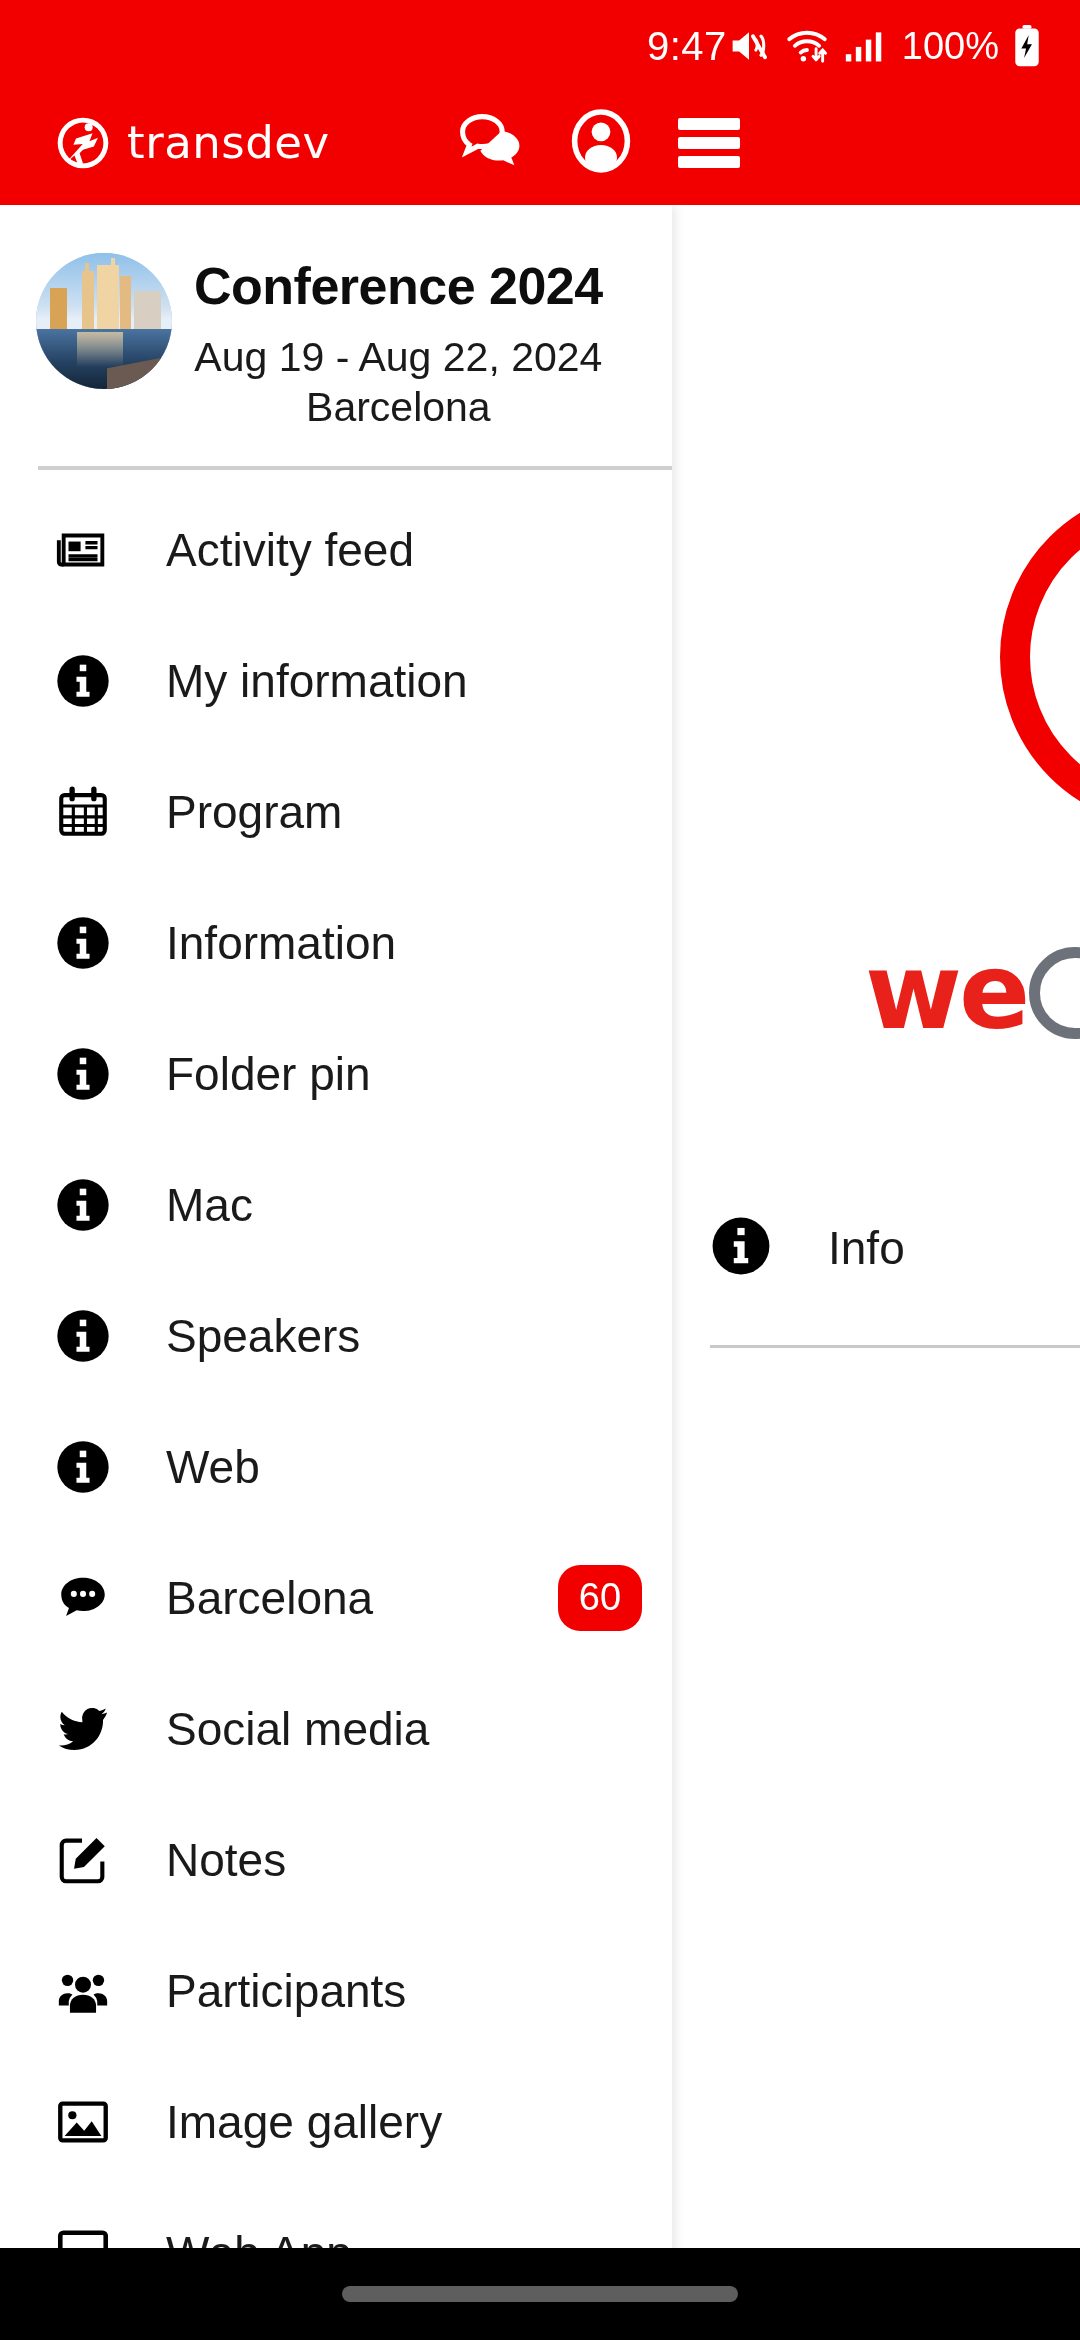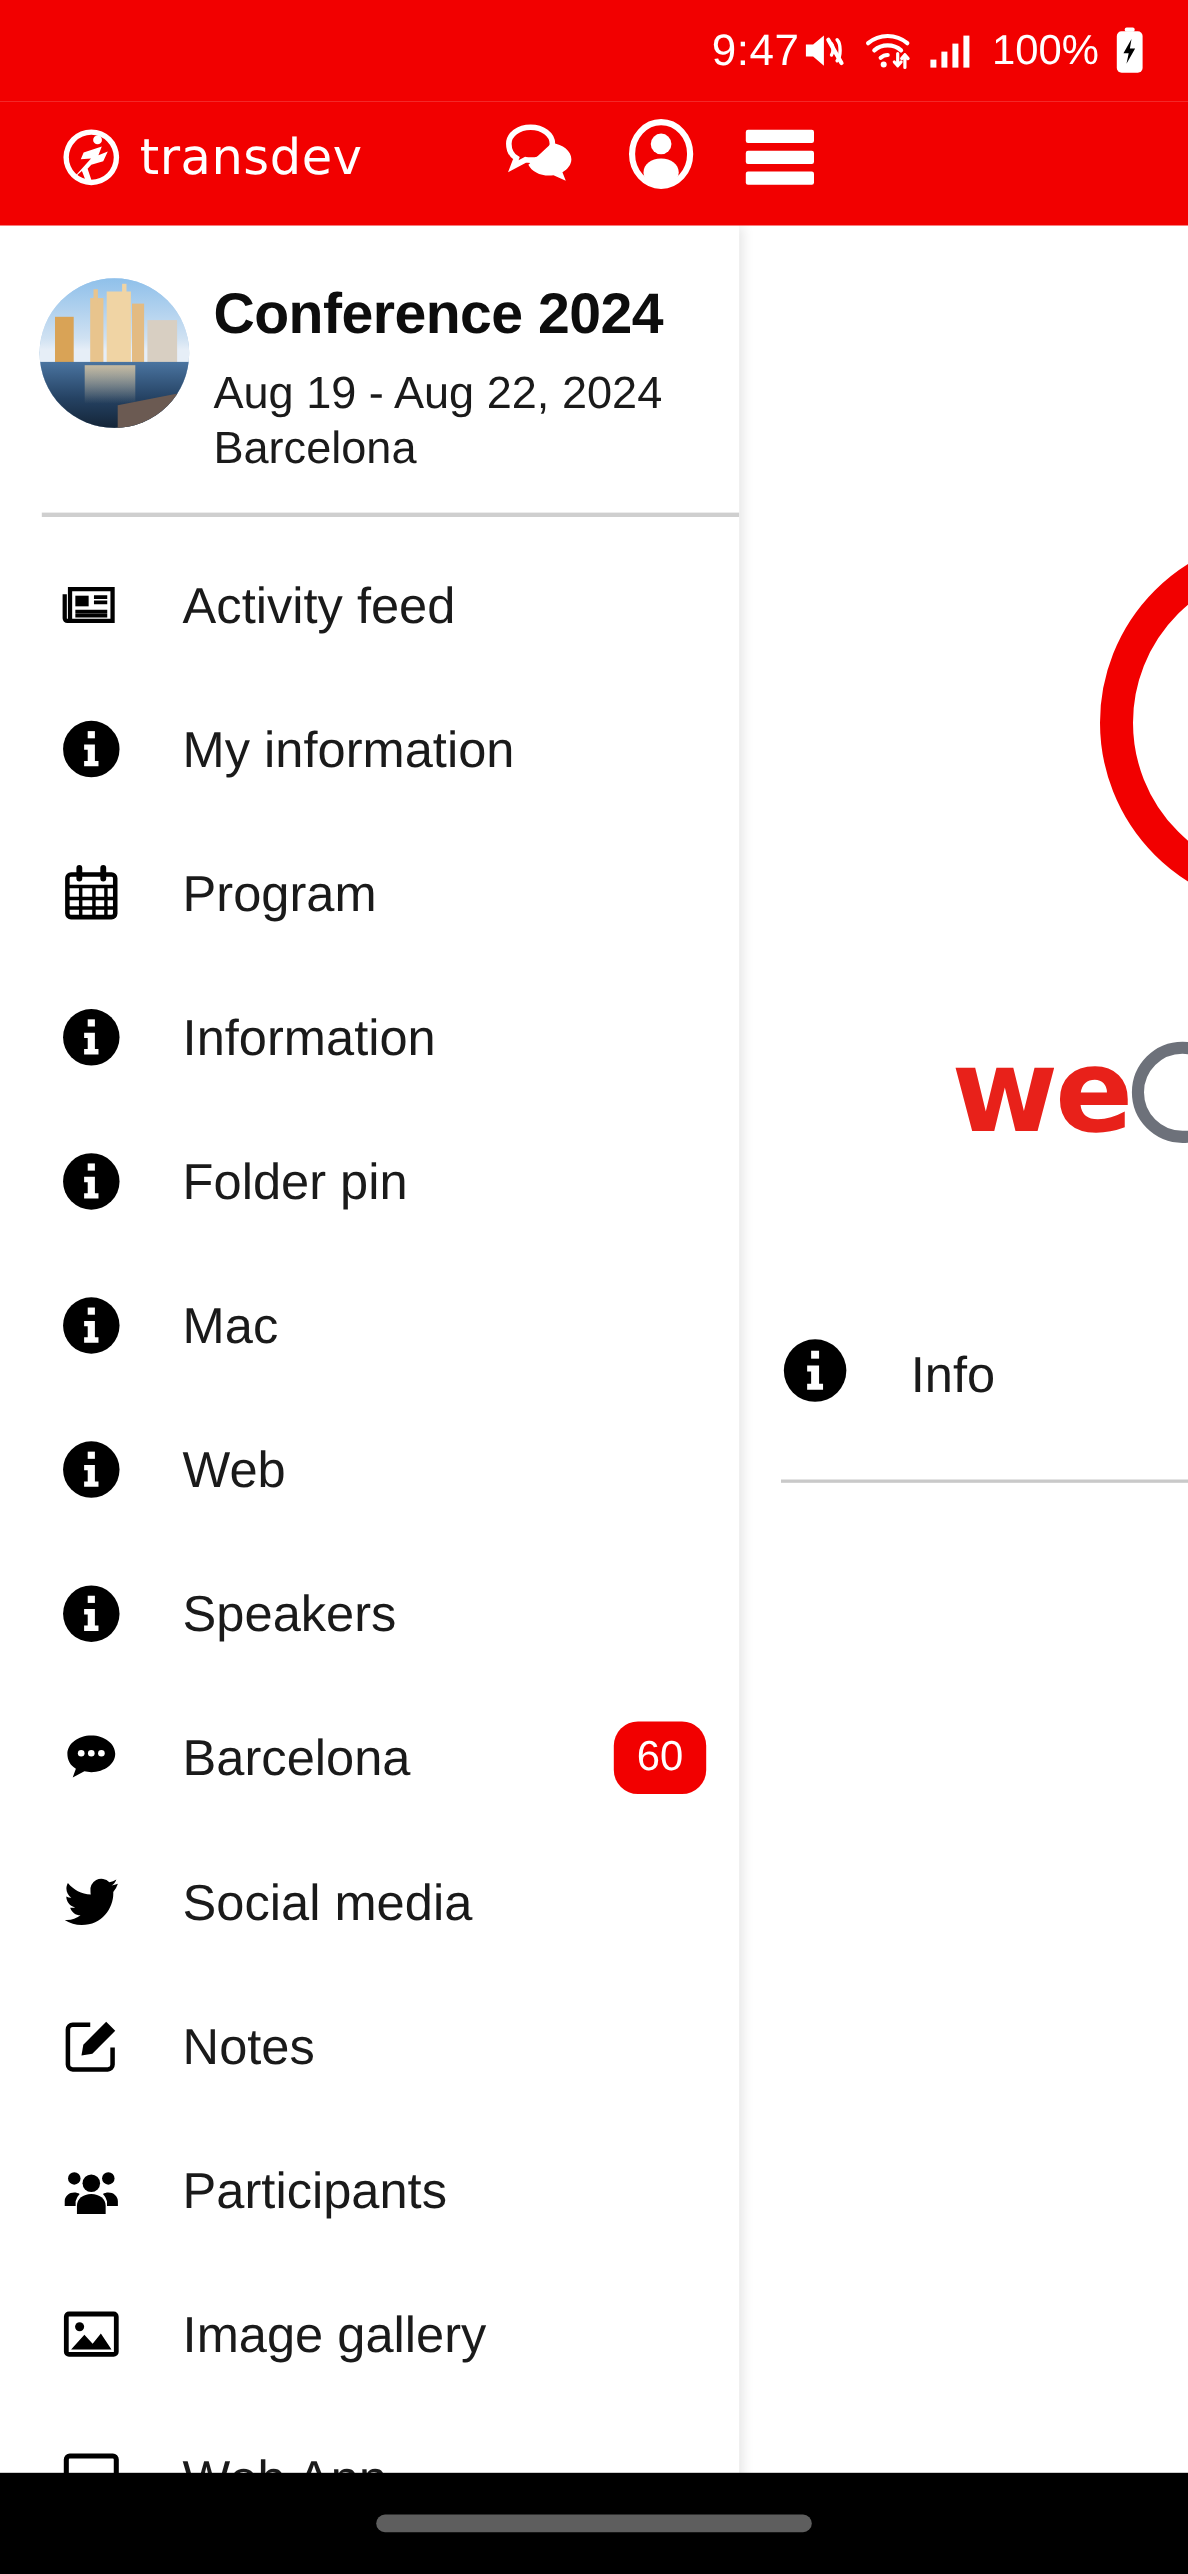--- a/index.html
+++ b/index.html
@@ -75,20 +75,21 @@
   .info-divider{
     position:absolute;left:710px;top:1140px;width:430px;height:3px;background:#c9c9c9;
   }
 
   
   .drawer{
     position:absolute;top:205px;left:0;width:672px;height:2135px;
     background:#ffffff;
     box-shadow:3px 0 10px rgba(0,0,0,.10);
     overflow:hidden;
+    text-align:center;
   }
   .drawer-header{
     display:flex;align-items:flex-start;gap:22px;
     padding:48px 30px 0 36px;box-sizing:border-box;
   }
   .avatar{
     width:136px;height:136px;border-radius:50%;flex:0 0 136px;
     overflow:hidden;position:relative;
     background:linear-gradient(#9ec7ef 0%,#c9def3 34%,#8fb8dd 47%,#2a4a6e 100%);
   }
@@ -266,32 +267,32 @@
     </li>
 
     <li class="menu-item">
       <span class="menu-icon">
         <svg width="56" height="56" viewBox="0 0 24 24">
             <circle cx="12" cy="12" r="11" fill="#000"></circle>
             <rect x="10.6" y="5" width="2.8" height="2.8" fill="#fff"></rect>
             <path d="M10 10.2h3.4v6.4h1.4v2.1H9.2v-2.1h1.4v-4.3H9.2v-2.1z" fill="#fff"></path>
           </svg>
       </span>
+      <span class="menu-label">Speakers</span>
+    </li>
+
+    <li class="menu-item">
+      <span class="menu-icon">
+        <svg width="56" height="56" viewBox="0 0 24 24">
+            <circle cx="12" cy="12" r="11" fill="#000"></circle>
+            <rect x="10.6" y="5" width="2.8" height="2.8" fill="#fff"></rect>
+            <path d="M10 10.2h3.4v6.4h1.4v2.1H9.2v-2.1h1.4v-4.3H9.2v-2.1z" fill="#fff"></path>
+          </svg>
+      </span>
       <span class="menu-label">Web</span>
-    </li>
-
-    <li class="menu-item">
-      <span class="menu-icon">
-        <svg width="56" height="56" viewBox="0 0 24 24">
-            <circle cx="12" cy="12" r="11" fill="#000"></circle>
-            <rect x="10.6" y="5" width="2.8" height="2.8" fill="#fff"></rect>
-            <path d="M10 10.2h3.4v6.4h1.4v2.1H9.2v-2.1h1.4v-4.3H9.2v-2.1z" fill="#fff"></path>
-          </svg>
-      </span>
-      <span class="menu-label">Speakers</span>
     </li>
 
     <li class="menu-item">
       <span class="menu-icon">
         <svg width="58" height="58" viewBox="0 0 24 24">
           <path d="M12 3.6c5 0 9 3.1 9 6.9 0 3.8-4 6.9-9 6.9-.9 0-1.8-.1-2.6-.3l-4.4 2.3 1.2-3.3C4 14.9 3 12.8 3 10.5c0-3.8 4-6.9 9-6.9z" fill="#000"></path>
           <circle cx="8.2" cy="10.3" r="1.25" fill="#fff"></circle>
             <circle cx="12" cy="10.3" r="1.25" fill="#fff"></circle>
             <circle cx="15.8" cy="10.3" r="1.25" fill="#fff"></circle>
         </svg>

